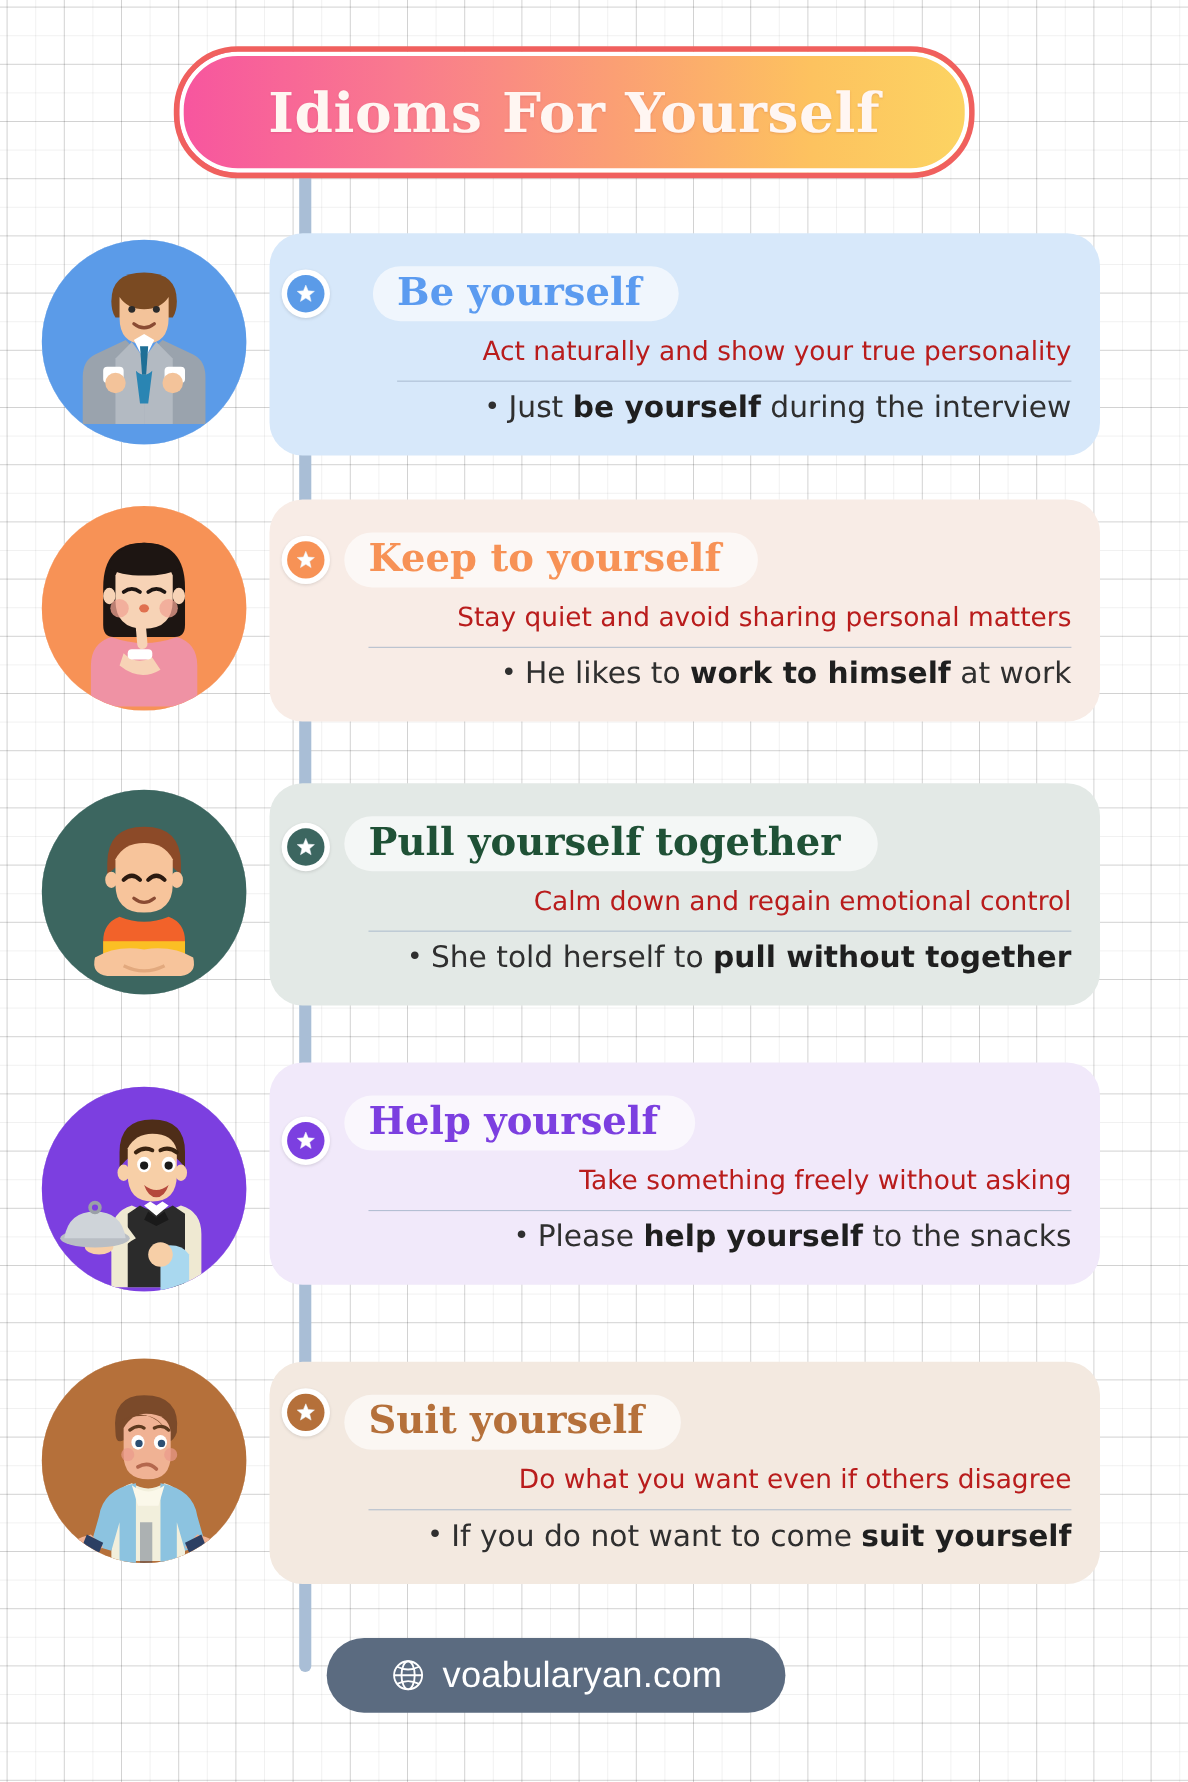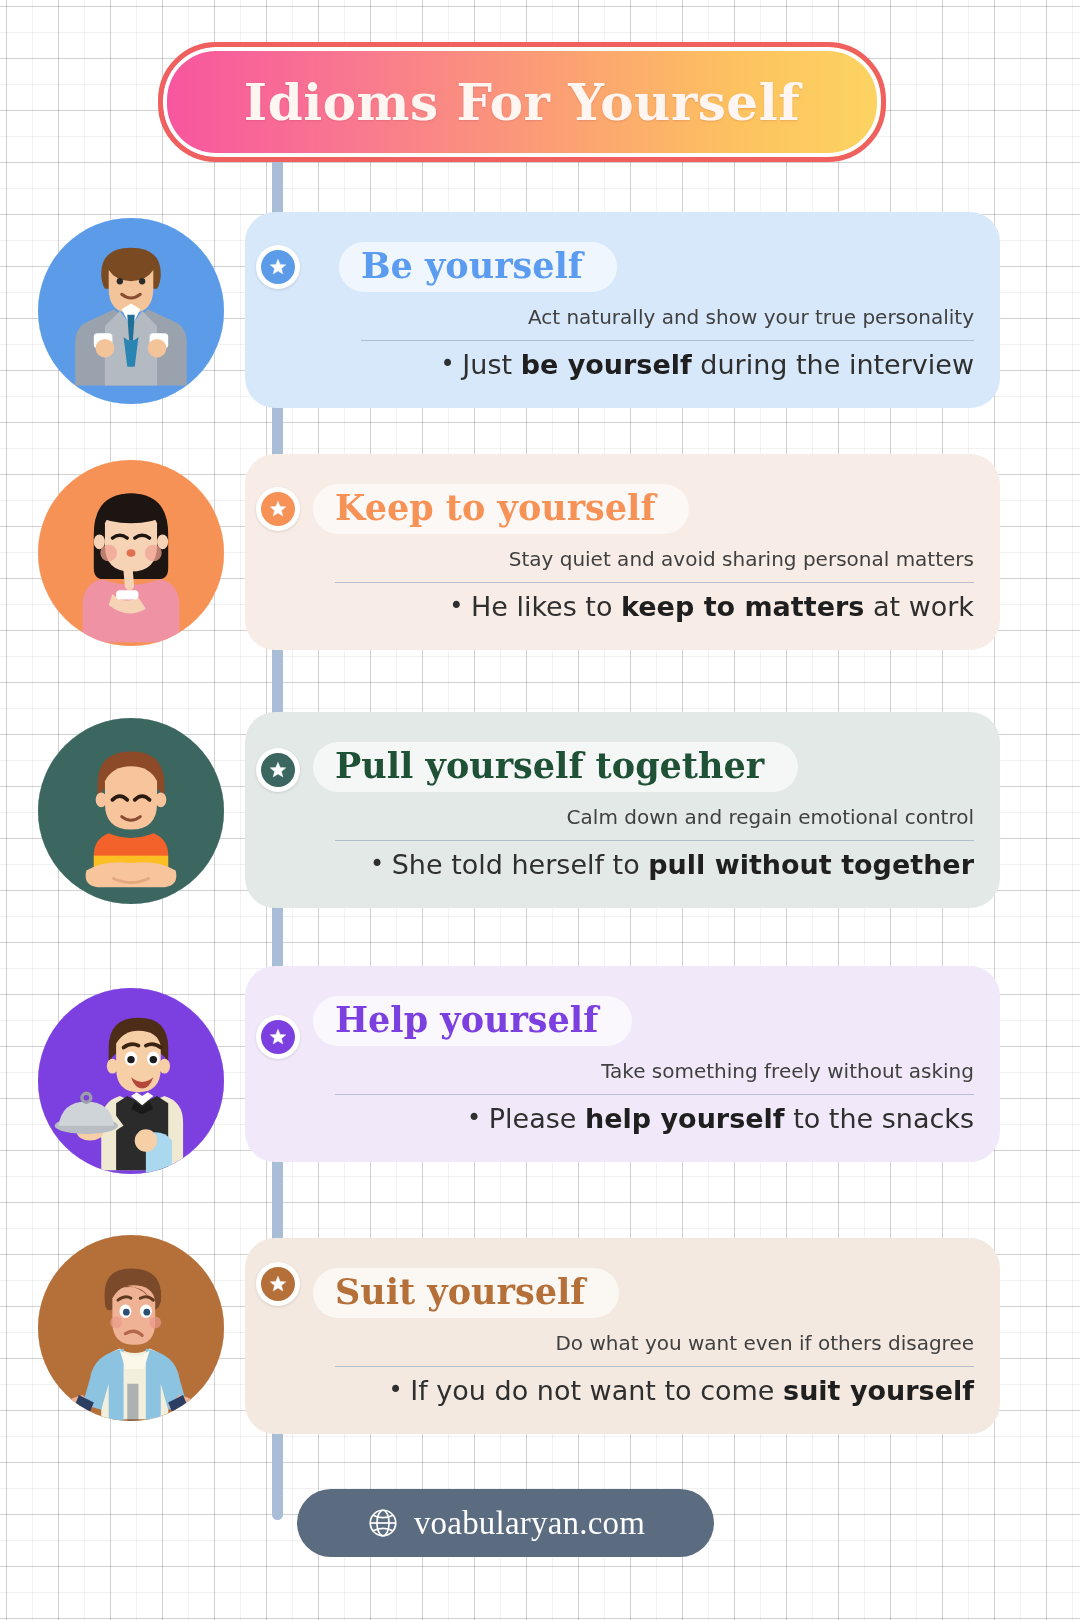--- a/index.html
+++ b/index.html
@@ -83,22 +83,22 @@
   .idiom-title {
     font-family: "DejaVu Serif", serif;
     font-weight: bold;
     font-size: 35px;
     line-height: 1.24;
     white-space: nowrap;
   }
 
   .definition {
     font-family: "DejaVu Sans", sans-serif;
-    font-size: 20px;
-    color: #404040;
+    font-size: 24px;
+    color: #b91c1c;
     text-align: right;
     margin-top: 12px;
     line-height: 1.3;
   }
 
   .divider {
     height: 1px;
     background: #9fb0c6;
     margin: 10px 0 6px 0;
     opacity: 0.75;
@@ -160,21 +160,21 @@
     height: 68px;
     border-radius: 34px;
     background: #5b6b80;
     display: flex;
     align-items: center;
     justify-content: center;
     gap: 14px;
     z-index: 7;
   }
   .footer-text {
-    font-family: Liberation Serif, serif;
+    font-family: Liberation Sans, sans-serif;
     font-size: 33px;
     color: #ffffff;
     letter-spacing: 0.2px;
   }
   .globe { width: 34px; height: 34px; }
 </style>
 </head>
 <body>
 
 <div class="spine"></div>
@@ -210,21 +210,21 @@
     </svg>
     </div>
     <div class="star-badge" style="top: 245px;">
       <div class="disc" style="background: rgb(91, 155, 232);">
         <svg viewBox="0 0 24 24">
           <path d="M12 2.6 l2.6 6.3 6.8 .5 -5.2 4.4 1.6 6.6 -5.8 -3.6 -5.8 3.6 1.6 -6.6 -5.2 -4.4 6.8 -.5z" fill="#ffffff" stroke="#e8eef5" stroke-width="0.6"></path>
         </svg>
       </div>
     </div>
     <div class="card" style="top: 454px; min-height: 188px; background: rgb(248, 236, 230);">
-      <div class="card-inner"><div class="title-pill"><div class="idiom-title" style="color: rgb(247, 146, 86);">Keep to yourself</div></div><div class="definition">Stay quiet and avoid sharing personal matters</div><div class="divider"></div><div class="example"><span class="bullet">• </span><span>He likes to </span><b>keep to matters</b><span> at work</span></div></div>
+      <div class="card-inner"><div class="title-pill"><div class="idiom-title" style="color: rgb(247, 146, 86);">Keep to yourself</div></div><div class="definition">Stay quiet and avoid sharing personal matters</div><div class="divider"></div><div class="example"><span class="bullet">• </span><span>He likes to </span><b>work to himself</b><span> at work</span></div></div>
     </div>
     <div class="avatar" style="top: 460px; background: rgb(247, 146, 86);">
     <svg viewBox="0 0 100 100">
       <rect width="100" height="100" fill="#f79256"></rect>
       <g>
         <path d="M30 40 q0-22 20-22 q20 0 20 22 l0 18 q0 6-5 6 l-30 0 q-5 0-5-6z" fill="#1d1512"></path>
         <path d="M36 34 q4-10 14-10 q10 0 14 10 l0 12 q0 14-14 14 q-14 0-14-14z" fill="#f7d3b6"></path>
         <path d="M32 30 q6-12 18-12 q12 0 18 12 q-6 4-18 4 q-12 0-18-4z" fill="#1d1512"></path>
         <ellipse cx="33" cy="44" rx="3" ry="4" fill="#f7d3b6"></ellipse>
         <ellipse cx="67" cy="44" rx="3" ry="4" fill="#f7d3b6"></ellipse>

